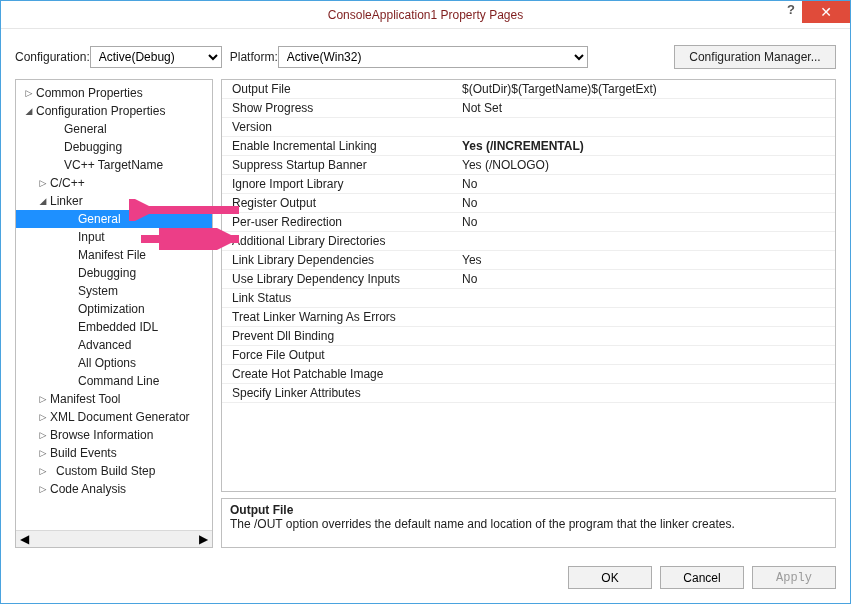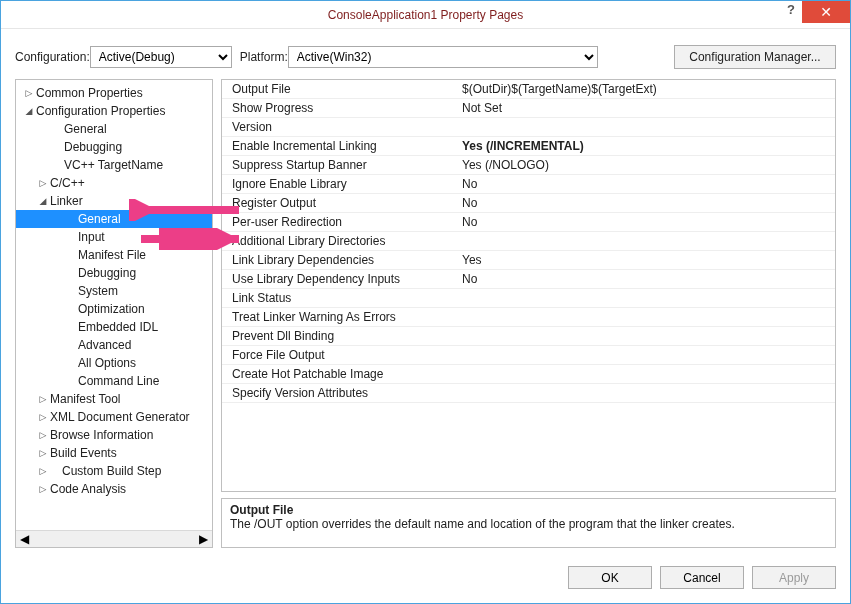--- a/index.html
+++ b/index.html
@@ -4,38 +4,38 @@
 <style>
   * { box-sizing: border-box; margin: 0; padding: 0; font-family: "Segoe UI", Tahoma, sans-serif; font-size: 12px; }
   body { background: #fff; width: 851px; height: 604px; position: relative; border: 1px solid #4aa3df; display: flex; flex-direction: column; }
   .titlebar { height: 28px; background: #fff; display: flex; align-items: center; justify-content: center; position: relative; border-bottom: 1px solid #e6e6e6; }
   .titlebar .title { color: #7f1d1d; }
   .titlebar .close { position: absolute; right: 0; top: 0; width: 48px; height: 22px; background: #e04b3a; color: #fff; display: flex; align-items: center; justify-content: center; font-size: 14px; }
   .titlebar .help { position:absolute; right:55px; top:1px; color:#555; font-weight:bold; font-size:13px;}
   .configrow { display: flex; align-items: center; gap: 0; padding: 16px 14px 10px 14px; }
   .configrow label { color: #222; }
   .configrow select { height: 22px; border: 1px solid #aaa; background: #fff; padding: 1px 4px; }
-  .configrow .sel-cfg { width: 142px; }
+  .configrow .sel-cfg { width: 132px; }
   .configrow .sel-plat { width: 310px; }
   .cfgmgr { height: 24px; min-width: 162px; background: #f2f2f2; border: 1px solid #adadad; color:#222; padding: 0 12px; }
   .main { flex: 1; display: flex; gap: 8px; padding: 0 14px 10px 14px; min-height:0;}
   .tree-wrap { width: 198px; border: 1px solid #bfbfbf; display:flex; flex-direction:column; overflow:hidden; }
   .tree { flex:1; overflow:auto; padding: 4px 0; }
   .tree-row { height: 18px; display: flex; align-items: center; padding-left: 6px; cursor: default; white-space:nowrap; color:#222;}
   .tree-row.sel { background: #1e90ff; color: #fff; }
   .caret { width: 10px; display:inline-flex; justify-content:center; font-size:9px; color:#555;}
   .right { flex:1; display:flex; flex-direction:column; gap:6px; min-width:0;}
   .grid { flex:1; border: 1px solid #bfbfbf; overflow:auto; }
   .grow { display:flex; align-items:center; height:19px; border-bottom:1px solid #eee; padding-left:10px; white-space:nowrap; color:#222;}
   .grow .gl { width: 230px; }
   .grow .gv { flex:1; }
   .desc { border:1px solid #bfbfbf; height:50px; padding:4px 8px; color:#222;}
   .footer { display:flex; justify-content:flex-end; gap:8px; padding:8px 14px 14px;}
   .footer button { width:84px; height:23px; border:1px solid #adadad; background:#f2f2f2;}
-  .footer button.disabled { color:#9b9b9b; }
+  .footer button.disabled { color:#9b9b9b;font-family:Liberation Mono, monospace; }
   .hscroll { height:17px; background:#f0f0f0; border-top:1px solid #d9d9d9; display:flex; align-items:center; position:relative;}
   .hscroll .arrow { width:17px; height:17px; display:flex; align-items:center; justify-content:center;}
   .hscroll .track { flex:1; position:relative;}
   .hscroll .thumb { position:absolute; left:0; top:0; bottom:0; width:100px; background:#cdcdcd;}
   .bold { font-weight:600; }
   
   .arrow-svg { position:absolute; pointer-events:none; }
 </style>
 </head>
 <body>
@@ -141,21 +141,21 @@
         <div class="tree-row" style="padding-left: 22px;">
           <span class="caret">▷</span>
           <span style="margin-left: 2px;">Browse Information</span>
         </div>
         <div class="tree-row" style="padding-left: 22px;">
           <span class="caret">▷</span>
           <span style="margin-left: 2px;">Build Events</span>
         </div>
         <div class="tree-row" style="padding-left: 22px;">
           <span class="caret">▷</span>
-          <span style="margin-left: 14px;">Custom Build Step</span>
+          <span style="margin-left: 8px;">Custom Build Step</span>
         </div>
         <div class="tree-row" style="padding-left: 22px;">
           <span class="caret">▷</span>
           <span style="margin-left: 2px;">Code Analysis</span>
         </div>
       </div>
     <div class="hscroll">
       <div class="arrow">◀</div>
       <div class="track">
           <div class="thumb"></div>
@@ -179,21 +179,21 @@
         </div>
         <div class="grow">
           <span class="gl">Enable Incremental Linking</span>
           <span class="gv bold">Yes (/INCREMENTAL)</span>
         </div>
         <div class="grow">
           <span class="gl">Suppress Startup Banner</span>
           <span class="gv">Yes (/NOLOGO)</span>
         </div>
         <div class="grow">
-          <span class="gl">Ignore Enable Library</span>
+          <span class="gl">Ignore Import Library</span>
           <span class="gv">No</span>
         </div>
         <div class="grow">
           <span class="gl">Register Output</span>
           <span class="gv">No</span>
         </div>
         <div class="grow">
           <span class="gl">Per-user Redirection</span>
           <span class="gv">No</span>
         </div>
@@ -223,21 +223,21 @@
         </div>
         <div class="grow">
           <span class="gl">Force File Output</span>
           <span class="gv"></span>
         </div>
         <div class="grow">
           <span class="gl">Create Hot Patchable Image</span>
           <span class="gv"></span>
         </div>
         <div class="grow">
-          <span class="gl">Specify Version Attributes</span>
+          <span class="gl">Specify Linker Attributes</span>
           <span class="gv"></span>
         </div>
       </div>
     <div class="desc">
       <div class="bold">Output File</div>
       <div>The /OUT option overrides the default name and location of the program that the linker creates.</div>
     </div>
   </div>
 </div>
 

